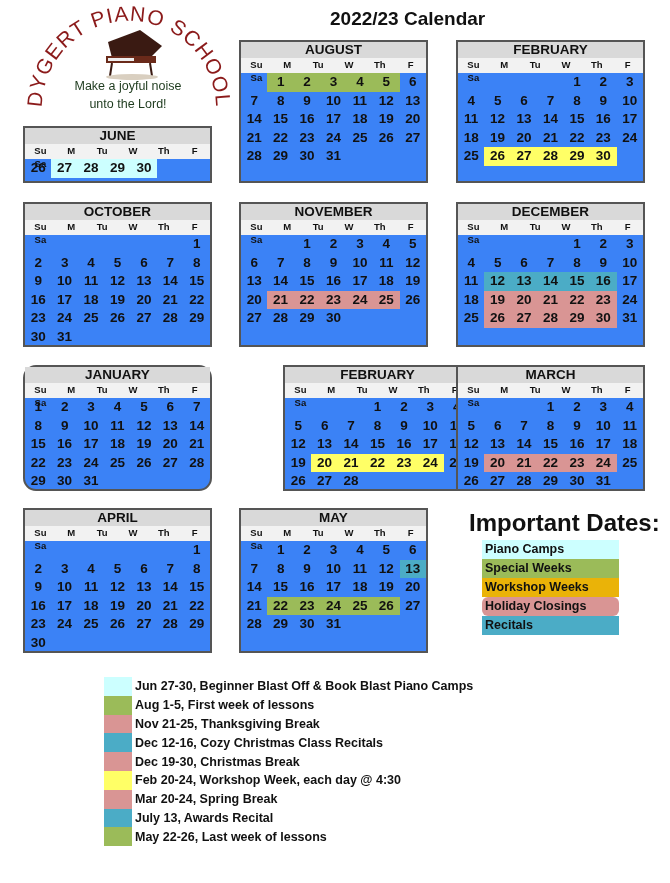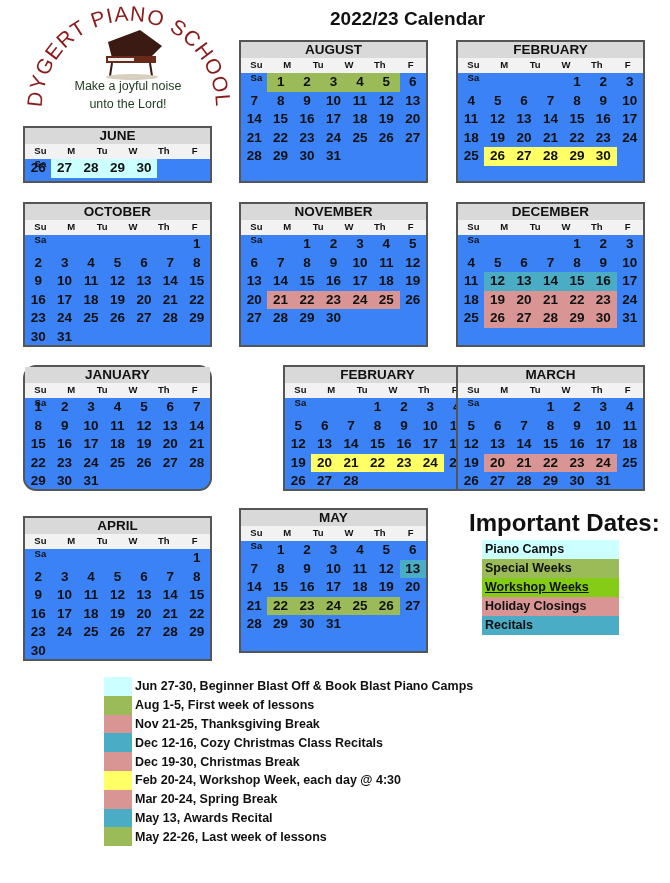--- a/index.html
+++ b/index.html
@@ -439,21 +439,21 @@
         <span style="background: rgb(217, 149, 148);">24</span>
         <span>25</span>
         <span>26</span>
         <span>27</span>
         <span>28</span>
         <span>29</span>
         <span>30</span>
         <span>31</span>
       </div>
     </div>
-    <div class="cal" style="left: 23px; top: 508px; height: 145px; margin-top: 8px;">
+    <div class="cal" style="left: 23px; top: 508px; height: 145px;">
       <div class="mh">APRIL</div>
       <div class="dh">
         <span>Su</span>
         <span>M</span>
         <span>Tu</span>
         <span>W</span>
         <span>Th</span>
         <span>F</span>
         <span>Sa</span>
       </div>
@@ -541,22 +541,22 @@
         <span>30</span>
         <span>31</span>
       </div>
     </div>
   </div>
 
 <div class="imp-title">Important Dates:</div>
 <div class="key" id="key">
     <div style="background: rgb(204, 255, 255);">Piano Camps</div>
     <div style="background: rgb(155, 187, 89);">Special Weeks</div>
-    <div style="background: #84cc16; text-decoration: underline;">Workshop Weeks</div>
-    <div style="background: rgb(217, 149, 148);">Holiday Closings</div>
+    <div style="background: #eab308;">Workshop Weeks</div>
+    <div style="background: rgb(217, 149, 148); border-radius: 6px;">Holiday Closings</div>
     <div style="background: rgb(75, 172, 198);">Recitals</div>
   </div>
 
 <div class="legend" id="legend">
     <div class="row">
       <span class="sw" style="background: rgb(204, 255, 255);"></span>
       <span class="tx">Jun 27-30, Beginner Blast Off &amp; Book Blast Piano Camps</span>
     </div>
     <div class="row">
       <span class="sw" style="background: rgb(155, 187, 89);"></span>
@@ -577,19 +577,19 @@
     <div class="row">
       <span class="sw" style="background: rgb(255, 255, 102);"></span>
       <span class="tx">Feb 20-24, Workshop Week, each day @ 4:30</span>
     </div>
     <div class="row">
       <span class="sw" style="background: rgb(217, 149, 148);"></span>
       <span class="tx">Mar 20-24, Spring Break</span>
     </div>
     <div class="row">
       <span class="sw" style="background: rgb(75, 172, 198);"></span>
-      <span class="tx">May 13, Awards Recital</span>
+      <span class="tx">July 13, Awards Recital</span>
     </div>
     <div class="row">
       <span class="sw" style="background: rgb(155, 187, 89);"></span>
       <span class="tx">May 22-26, Last week of lessons</span>
     </div>
   </div>
 
 </body></html>

